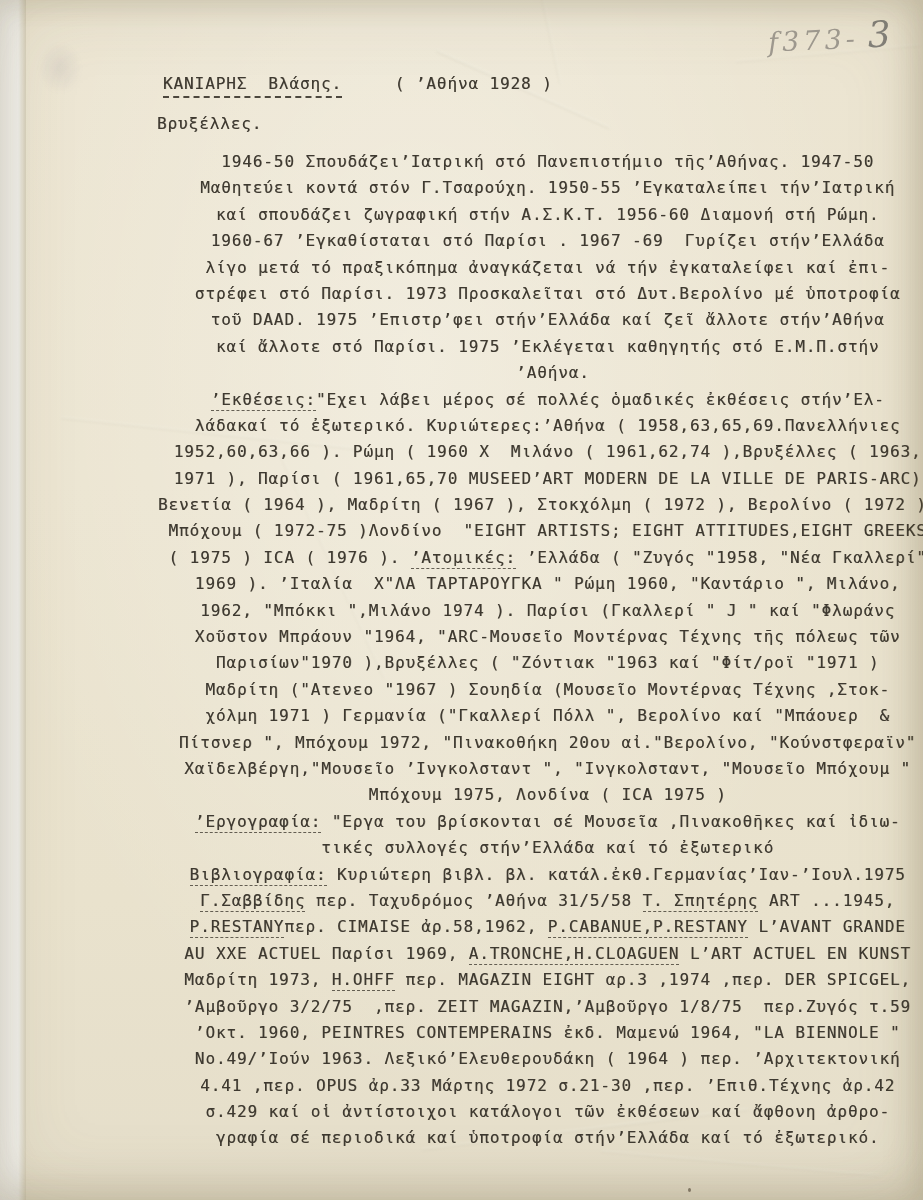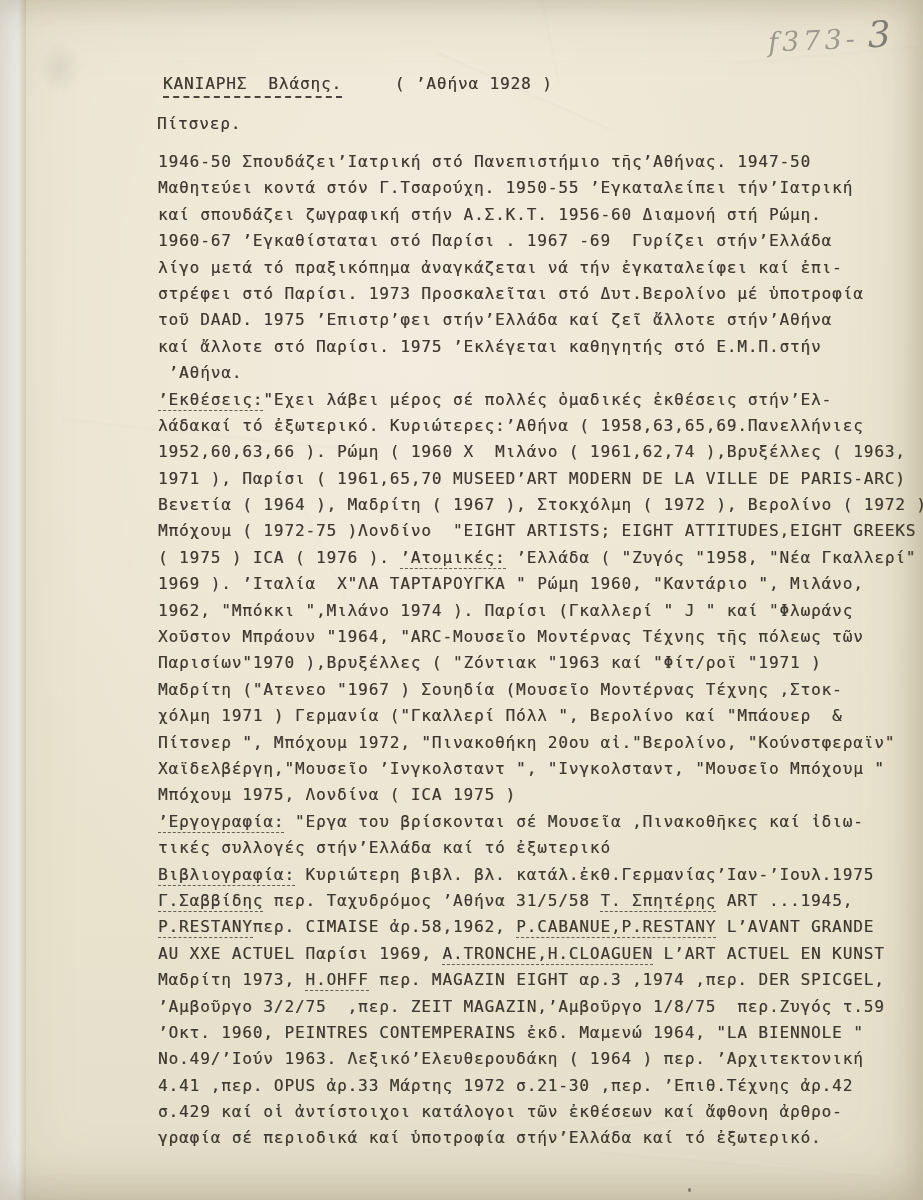--- a/index.html
+++ b/index.html
@@ -30,21 +30,21 @@
   }
   .crease{position:absolute;height:3px;border-radius:2px;filter:blur(1.1px);opacity:.55;
     background:linear-gradient(180deg, rgba(255,255,250,0.65), rgba(134,119,84,0.22));}
   .stamp-smudge{
     position:absolute;left:38px;top:42px;width:44px;height:52px;border-radius:45%;
     background:radial-gradient(ellipse, rgba(96,86,128,0.10), rgba(96,86,128,0) 70%);
     filter:blur(2px);
   }
   .speck{position:absolute;width:3px;height:4px;background:#5d5344;border-radius:50%;opacity:.7;}
 
-  .ink{color:#3e3930;text-shadow:0.4px 0 0.6px rgba(62,57,47,0.50);}
+  .ink{color:#3e3930;text-shadow:0.4px 0 0.6px rgba(62,57,47,0.50);text-align:center;}
   .title-line{
     position:absolute;left:163px;top:72px;font-size:16px;letter-spacing:0.9px;
     white-space:pre;line-height:24px;
   }
   .title-line .u{border-bottom:2.5px dashed rgba(58,53,44,0.9);padding-bottom:3px;}
   .subtitle{
     position:absolute;left:157px;top:112px;font-size:16px;letter-spacing:0.9px;
     white-space:pre;line-height:24px;
   }
   .doc-body{position:absolute;left:158px;top:149px;}
@@ -72,21 +72,21 @@
   <div class="crease" style="left:200px;top:560px;width:260px;transform:rotate(65deg);opacity:.30;"></div>
   <div class="crease" style="left:735px;top:52px;width:185px;transform:rotate(-5deg);opacity:.4;"></div>
   <div class="crease" style="left:420px;top:1128px;width:330px;transform:rotate(-7deg);opacity:.5;"></div>
   <div class="crease" style="left:600px;top:1162px;width:280px;transform:rotate(5deg);opacity:.4;"></div>
   <div class="stamp-smudge"></div>
   <div class="speck" style="left:688px;top:1188px;"></div>
 
   <div class="annotation"><span class="prefix">f373-</span><span> </span><span class="big-digit">3</span></div>
 
   <div class="title-line ink"><span class="u">ΚΑΝΙΑΡΗΣ  Βλάσης.</span><span>     ( ’Αθήνα 1928 )</span></div>
-  <div class="subtitle ink">Πίτσνερ.</div>
+  <div class="subtitle ink">Βρυξέλλες.</div>
   <div class="doc-body ink">
       <div class="line"><span>1946-50 Σπουδάζει’Ιατρική στό Πανεπιστήμιο τῆς’Αθήνας. 1947-50</span></div>
       <div class="line"><span>Μαθητεύει κοντά στόν Γ.Τσαρούχη. 1950-55 ’Εγκαταλείπει τήν’Ιατρική</span></div>
       <div class="line"><span>καί σπουδάζει ζωγραφική στήν Α.Σ.Κ.Τ. 1956-60 Διαμονή στή Ρώμη.</span></div>
       <div class="line"><span>1960-67 ’Εγκαθίσταται στό Παρίσι . 1967 -69  Γυρίζει στήν’Ελλάδα</span></div>
       <div class="line"><span>λίγο μετά τό πραξικόπημα ἀναγκάζεται νά τήν ἐγκαταλείφει καί ἐπι-</span></div>
       <div class="line"><span>στρέφει στό Παρίσι. 1973 Προσκαλεῖται στό Δυτ.Βερολίνο μέ ὑποτροφία</span></div>
       <div class="line"><span>τοῦ DAAD. 1975 ’Επιστρ’φει στήν’Ελλάδα καί ζεῖ ἄλλοτε στήν’Αθήνα</span></div>
       <div class="line"><span>καί ἄλλοτε στό Παρίσι. 1975 ’Εκλέγεται καθηγητής στό Ε.Μ.Π.στήν</span></div>
       <div class="line"><span> ’Αθήνα.</span></div>

